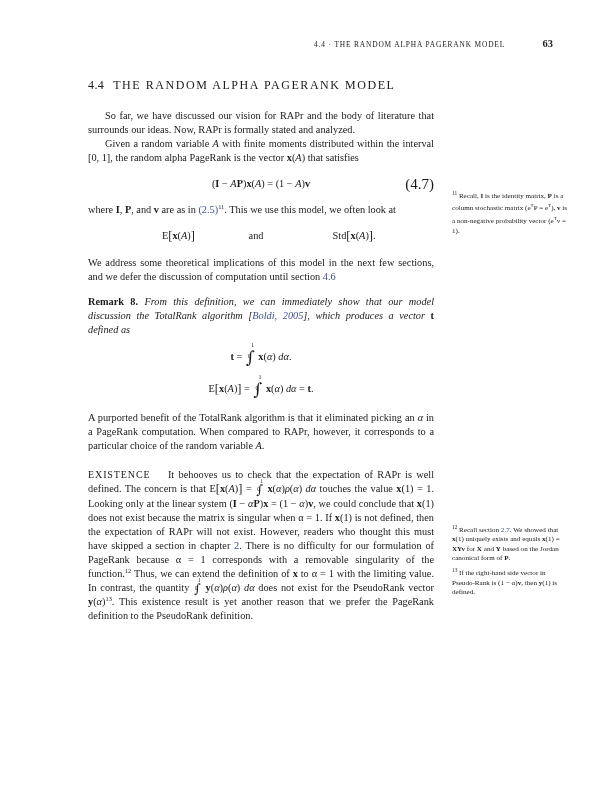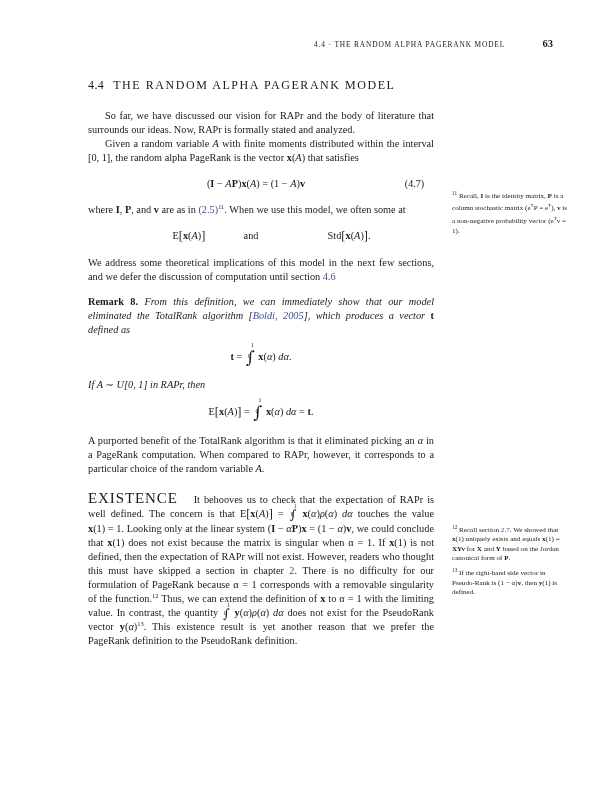--- a/index.html
+++ b/index.html
@@ -72,41 +72,41 @@
     text-align: justify;
     text-justify: inter-word;
     hyphens: none;
   }
   p.indent { text-indent: 17px; }
   p.gap { margin-top: 11px; }
   p.gap-sm { margin-top: 0; }
   p.gap-lg { margin-top: 15px; }
 
   .eqblock {
-    margin: 11px 10px 11px 0;
+    margin: 11px 0 11px 0;
     font-size: 10.3px;
     text-align: center;
     position: relative;
     line-height: 16px;
   }
   .eqblock.tall { line-height: 22px; margin: 9px 0 10px 0; }
   .eqnum {
     position: absolute;
     right: 0;
     top: 0;
-    font-size: 10px;
+    font-size: 15px;
   }
 
   .remark { font-style: italic; }
   .remark .rlabel { font-style: normal; font-weight: bold; }
 
   .scaps {
     font-variant: small-caps;
     letter-spacing: 0.9px;
-    font-size: 15px;
+    font-size: 10px;
     margin-top: 42px;
   }
 
   .lnk { color: #3f4f8f; }
   .bf { font-weight: bold; }
   .mi { font-style: italic; }
   .up { font-style: normal; }
 
   sup.fnmark {
     font-size: 6.4px;
@@ -203,37 +203,36 @@
 
     <p class="indent"><span>So far, we have discussed our vision for RAPr and the body of literature that surrounds our ideas. Now, RAPr is formally stated and analyzed.</span></p>
 
     <p class="indent gap-sm"><span>Given a random variable </span><span class="mi">A</span><span> with finite moments distributed within the interval [0, 1], the random alpha PageRank is the vector </span><span class="bf">x</span>(<span class="mi">A</span>)<span> that satisfies</span></p>
 
     <div class="eqblock">
       <span class="mrow">(<span class="bf">I</span> − <span class="mi">A</span><span class="bf">P</span>)<span class="bf">x</span>(<span class="mi">A</span>) = (1 − <span class="mi">A</span>)<span class="bf">v</span></span>
       <span class="eqnum">(4.7)</span>
     </div>
 
-    <p><span>where </span><span class="bf">I</span>, <span class="bf">P</span><span>, and </span><span class="bf">v</span><span> are as in </span><span class="lnk">(2.5)</span><sup class="fnmark">11</sup><span>. When we use this model, we often some at</span></p>
+    <p><span>where </span><span class="bf">I</span>, <span class="bf">P</span><span>, and </span><span class="bf">v</span><span> are as in </span><span class="lnk">(2.5)</span><sup class="fnmark">11</sup><span>. This we use this model, we often look at</span></p>
 
     <div class="eqblock">
-      <span style="display:inline-block; width:64px; text-align:right;"><span>E<span class="brk">[</span><span class="bf">x</span>(<span class="mi">A</span>)<span class="brk">]</span></span></span>
+      <span style="display:inline-block; width:64px; "><span>E<span class="brk">[</span><span class="bf">x</span>(<span class="mi">A</span>)<span class="brk">]</span></span></span>
       <span style="display:inline-block; width:86px; text-align:center;">and</span>
       <span style="display:inline-block; width:74px; text-align:right;"><span>Std<span class="brk">[</span><span class="bf">x</span>(<span class="mi">A</span>)<span class="brk">]</span>.</span></span>
     </div>
 
     <p><span>We address some theoretical implications of this model in the next few sections, and we defer the discussion of computation until section </span><span class="lnk">4.6</span></p>
 
-    <p class="remark gap"><span class="rlabel">Remark 8.</span><span> From this definition, we can immediately show that our model eliminated the TotalRank algorithm [</span><span class="lnk">Boldi, 2005</span><span>], which produces a vector </span><span class="bf up">t</span><span> defined as</span></p>
+    <p class="remark gap"><span class="rlabel">Remark 8.</span><span> From this definition, we can immediately show that our model discussion the TotalRank algorithm [</span><span class="lnk">Boldi, 2005</span><span>], which produces a vector </span><span class="bf up">t</span><span> defined as</span></p>
 
     <div class="eqblock tall">
       <span class="mrow"><span class="bf">t</span> = <span class="intg">∫<span class="lim-up">1</span><span class="lim-lo">0</span></span>&nbsp;<span class="bf">x</span>(<span class="mi">α</span>) <span class="mi">dα</span>.</span>
     </div>
 
-    <p class="remark"><span>If A ∼ U[0, 1] in RAPr, then</span></p>
 
     <div class="eqblock tall">
       <span class="mrow">E<span class="brk">[</span><span class="bf">x</span>(<span class="mi">A</span>)<span class="brk">]</span> = <span class="intg">∫<span class="lim-up">1</span><span class="lim-lo">0</span></span>&nbsp;<span class="bf">x</span>(<span class="mi">α</span>) <span class="mi">dα</span> = <span class="bf">t</span>.</span>
     </div>
 
     <p class="gap-sm"><span>A purported benefit of the TotalRank algorithm is that it eliminated picking an </span><span class="mi">α</span><span> in a PageRank computation. When compared to RAPr, however, it corresponds to a particular choice of the random variable </span><span class="mi">A</span><span>.</span></p>
 
     <p class="gap-lg"><span class="scaps">EXISTENCE</span>&nbsp;&nbsp;&nbsp;&nbsp;<span>It behooves us to check that the expectation of RAPr is well defined. The concern is that </span><span class="mrow">E<span class="brk">[</span><span class="bf">x</span>(<span class="mi">A</span>)<span class="brk">]</span> = <span class="intg-sm">∫<span class="lim-up">1</span><span class="lim-lo">0</span></span>&nbsp;<span class="bf">x</span>(<span class="mi">α</span>)<span class="mi">ρ</span>(<span class="mi">α</span>) <span class="mi">dα</span></span><span> touches the value </span><span class="mrow"><span class="bf">x</span>(1) = 1</span><span>. Looking only at the linear system </span><span class="mrow">(<span class="bf">I</span> − <span class="mi">α</span><span class="bf">P</span>)<span class="bf">x</span> = (1 − <span class="mi">α</span>)<span class="bf">v</span></span><span>, we could conclude that </span><span class="mrow"><span class="bf">x</span>(1)</span><span> does not exist because the matrix is singular when α = 1. If </span><span class="mrow"><span class="bf">x</span>(1)</span><span> is not defined, then the expectation of RAPr will not exist. However, readers who thought this must have skipped a section in chapter </span><span class="lnk">2</span><span>. There is no difficulty for our formulation of PageRank because α = 1 corresponds with a removable singularity of the function.</span><sup class="fnmark">12</sup><span> Thus, we can extend the definition of </span><span class="bf">x</span><span> to α = 1 with the limiting value. In contrast, the quantity </span><span class="mrow"><span class="intg-sm">∫<span class="lim-up">1</span><span class="lim-lo">0</span></span>&nbsp;<span class="bf">y</span>(<span class="mi">α</span>)<span class="mi">ρ</span>(<span class="mi">α</span>) <span class="mi">dα</span></span><span> does not exist for the PseudoRank vector </span><span class="mrow"><span class="bf">y</span>(<span class="mi">α</span>)</span><sup class="fnmark">13</sup><span>. This existence result is yet another reason that we prefer the PageRank definition to the PseudoRank definition.</span></p>
 
   </div>

